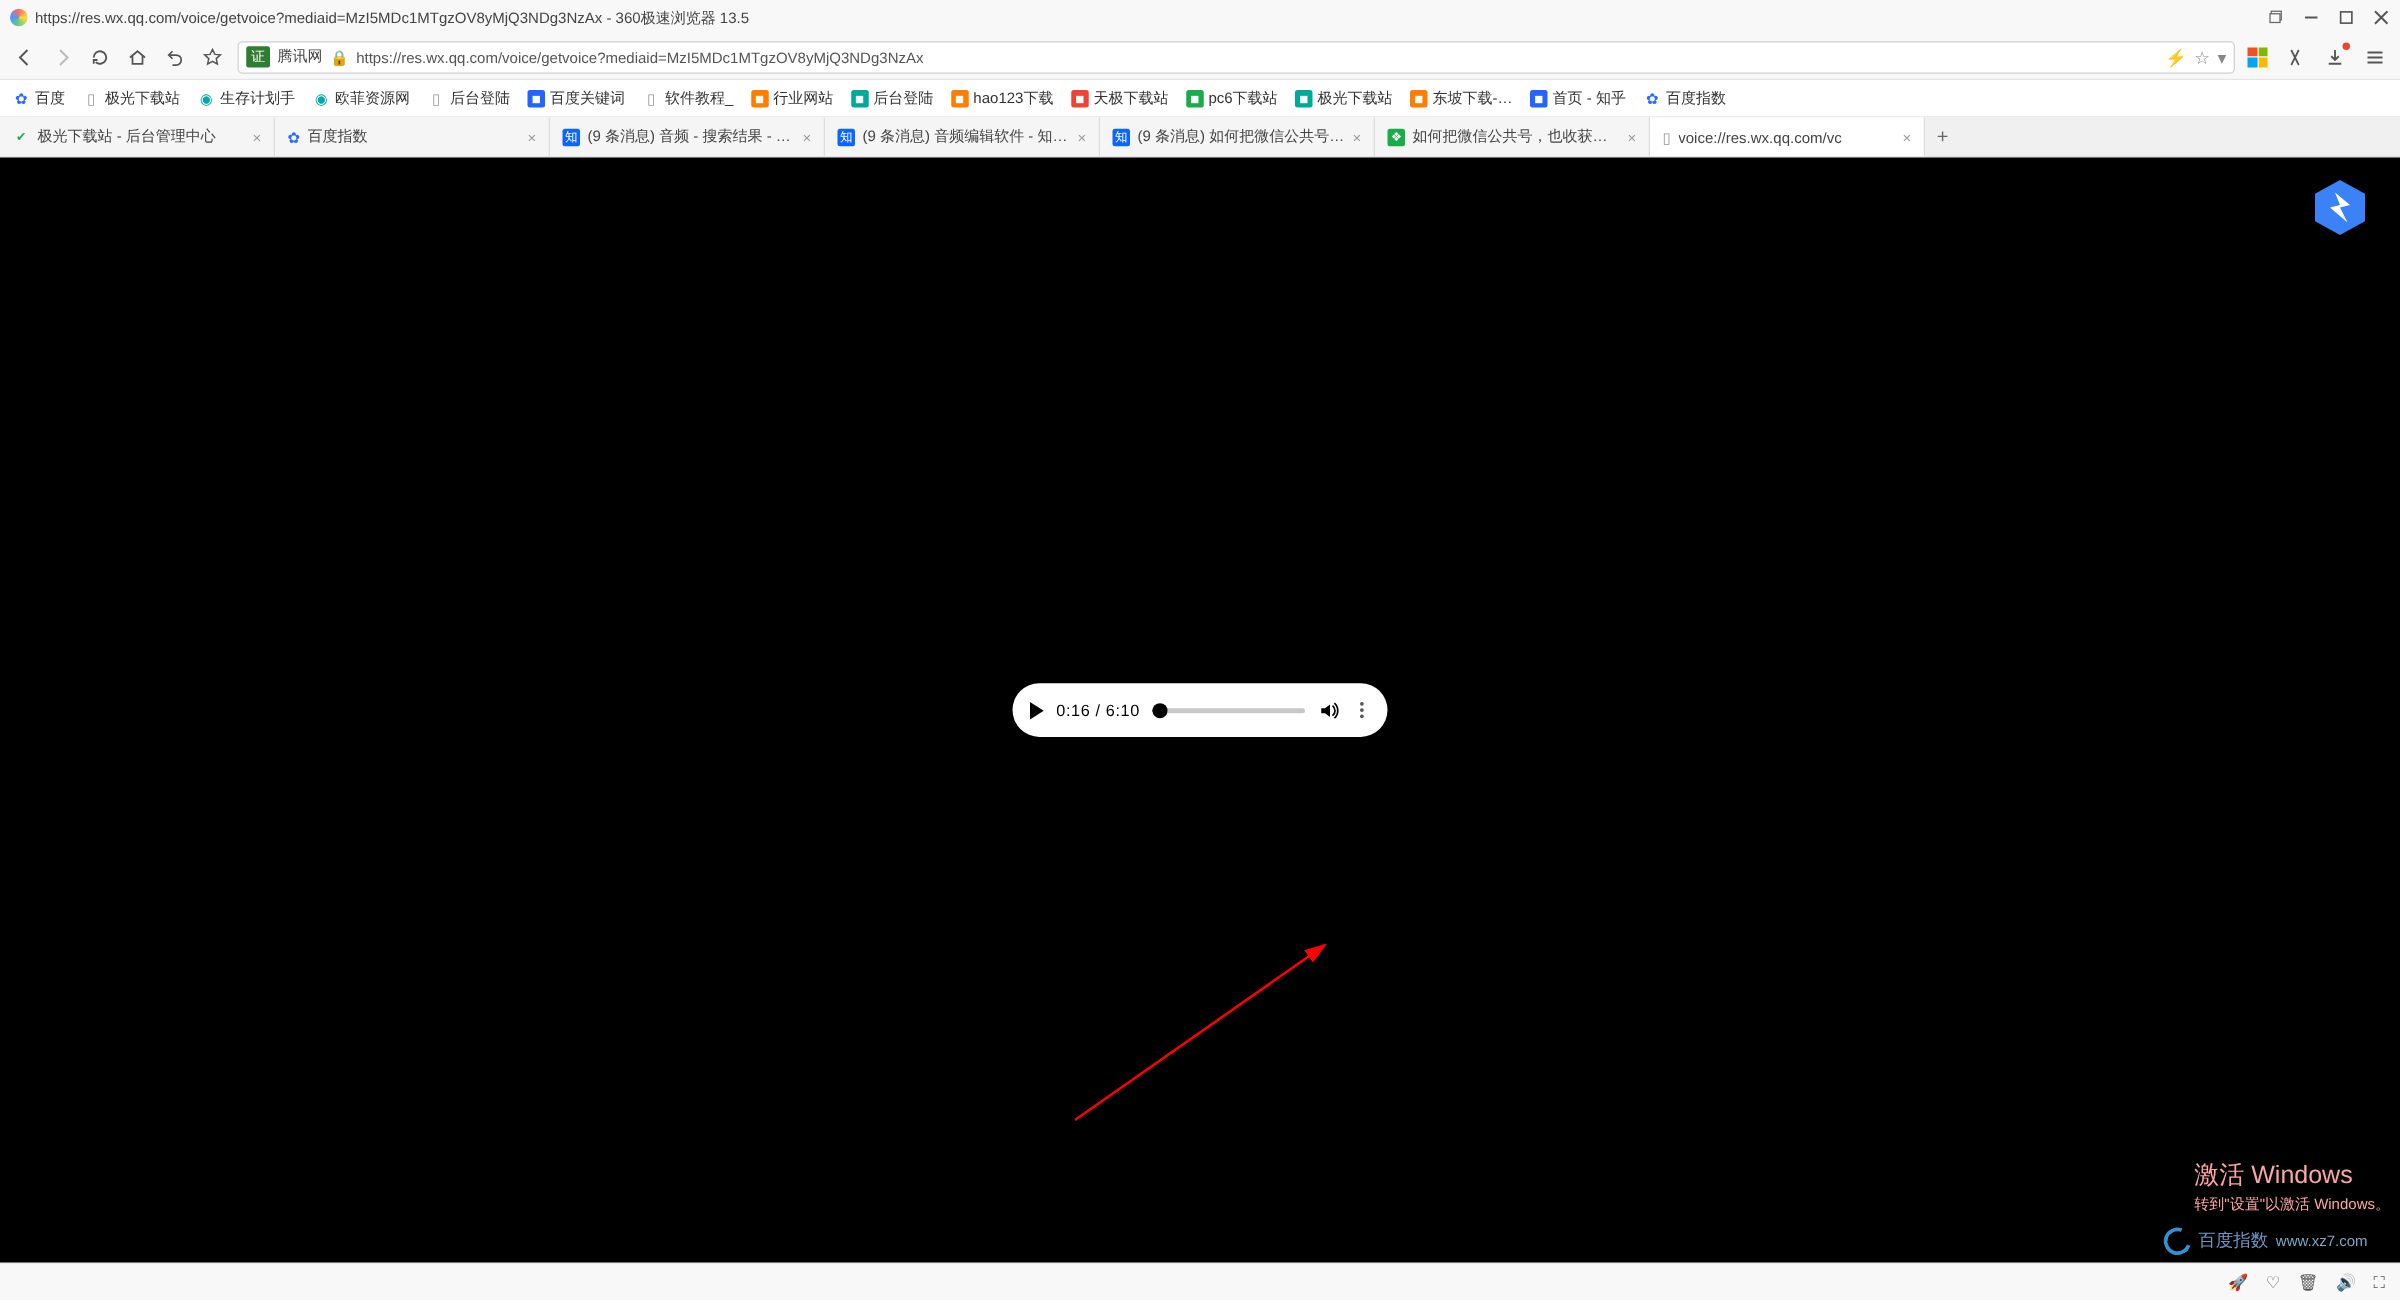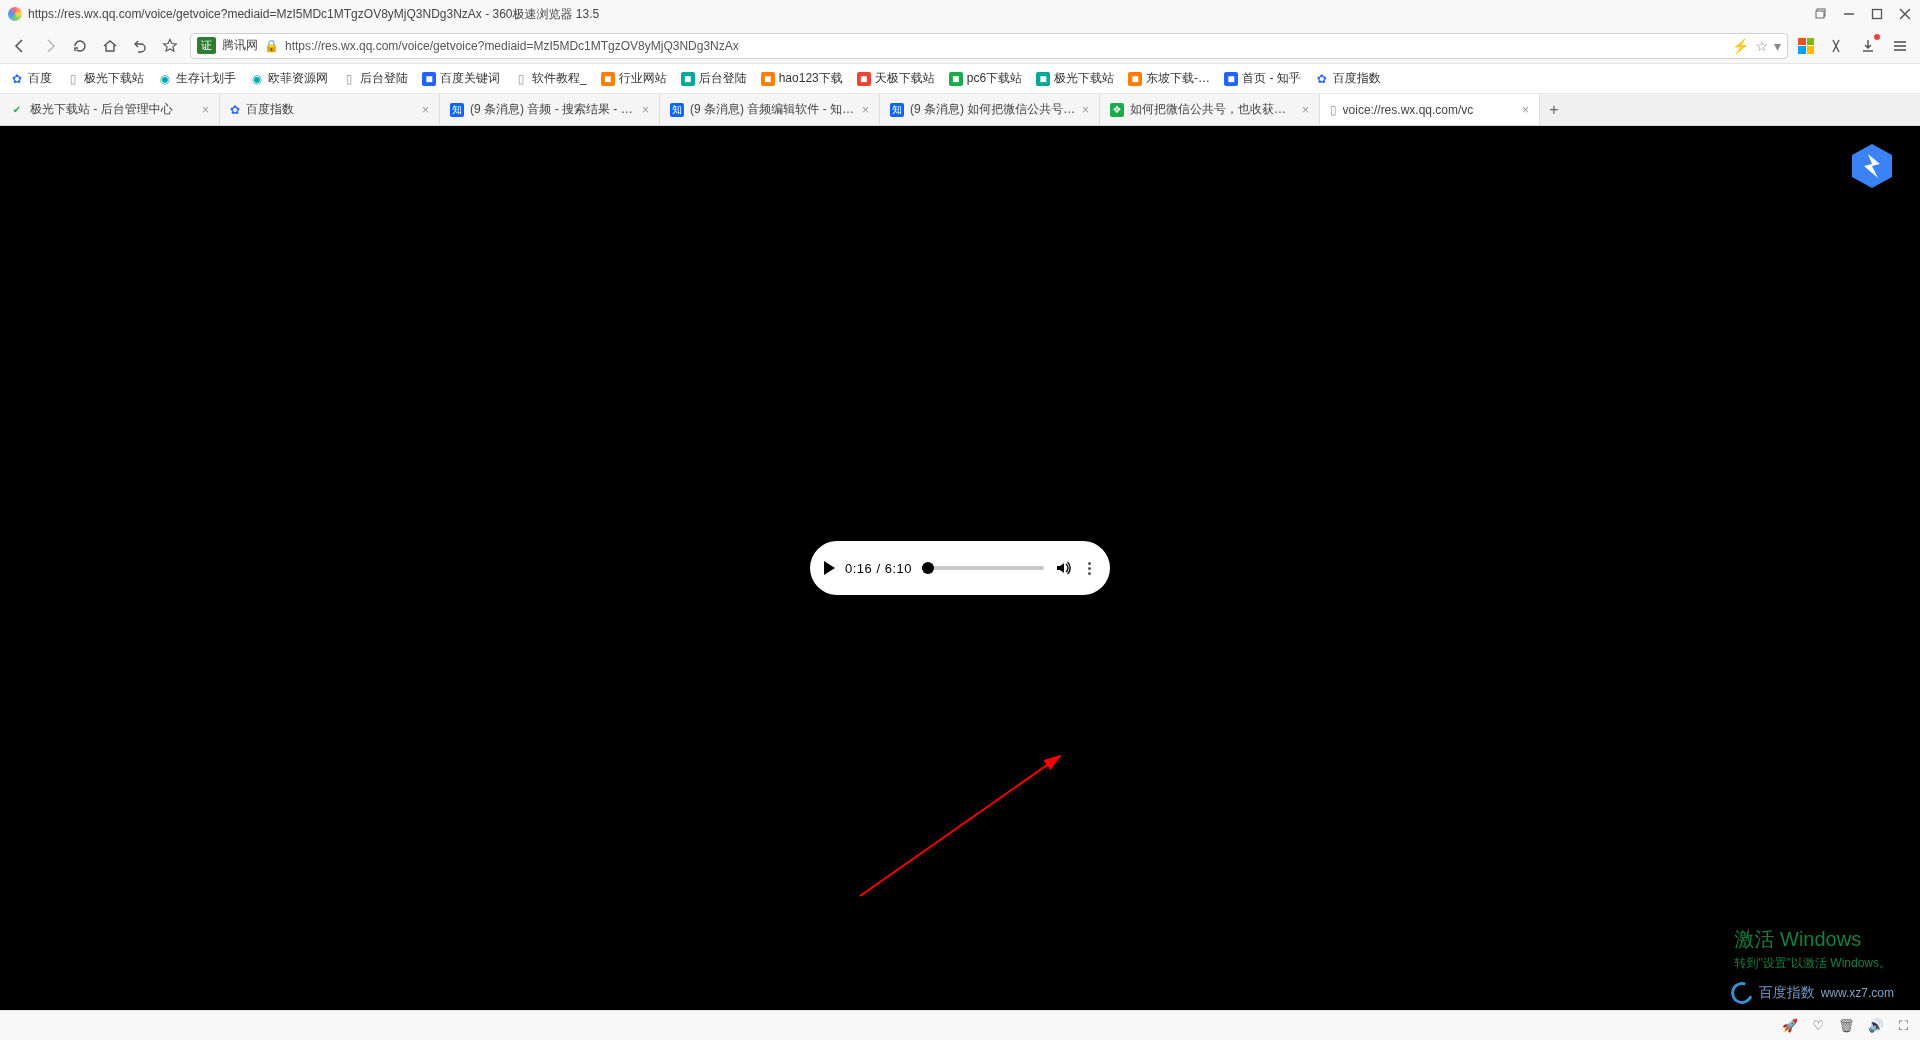--- a/index.html
+++ b/index.html
@@ -44,35 +44,35 @@
 .tab-strip { height: 32px; background: #f0f0f0; display: flex; align-items: stretch; padding: 0; border-bottom: 1px solid #d8d8d8; }
 .tab { display: flex; align-items: center; gap: 6px; padding: 0 10px; font-size: 12px; color: #444; border-right: 1px solid #ddd; background: #f5f5f5; cursor: pointer; width: 220px; overflow: hidden; }
 .tab.active { background: #fff; }
 .tab .tlabel { flex: 1; white-space: nowrap; overflow: hidden; text-overflow: ellipsis; }
 .tab .tclose { color: #999; font-size: 12px; }
 .tab .tico { width: 14px; height: 14px; display:inline-flex; align-items:center; justify-content:center; border-radius:2px; font-size:10px; }
 .add-tab { width: 28px; display:flex; align-items:center; justify-content:center; color:#666; cursor:pointer; }
 
 
 .content { position: relative; width: 100%; height: calc(1040px - 28px - 36px - 30px - 32px - 30px); background: #000; }
-.player { position: absolute; left: 50%; top: 50%; transform: translate(-50%, -50%); width: 300px; height: 54px; background: #fff; border-radius: 30px; display:flex; align-items:center; padding: 0 14px; gap: 10px; box-shadow: 0 2px 8px rgba(0,0,0,.35); }
+.player { position: absolute; left: 50%; top: 50%; transform: translate(-50%, -50%); width: 300px; height: 43px; background: #fff; border-radius: 30px; display:flex; align-items:center; padding: 0 14px; gap: 10px; box-shadow: 0 2px 8px rgba(0,0,0,.35); }
 .player .play-btn { width:0; height:0; border-left:11px solid #000; border-top:7px solid transparent; border-bottom:7px solid transparent; cursor:pointer; }
 .player .time { font-size: 13px; color: #000; letter-spacing: .5px; }
 .player .bar { flex:1; height:4px; background:#c8c8c8; border-radius:2px; position:relative; }
 .player .bar .fill { position:absolute; left:0; top:0; bottom:0; width:5%; background:#000; border-radius:2px; }
 .player .bar .thumb { position:absolute; left:5%; top:50%; width:12px; height:12px; background:#000; border-radius:50%; transform:translate(-50%,-50%); }
 .player .vol { width:18px; height:18px; cursor:pointer; }
 .player .menu { width:14px; display:flex; flex-direction:column; gap:2px; align-items:center; cursor:pointer; }
 .player .menu span { width:3px; height:3px; background:#555; border-radius:50%; }
 
 .arrow-svg { position:absolute; left:850px; top:610px; pointer-events:none; }
 
 .badge-overlay { position:absolute; right:24px; top:16px; width:48px; height:48px; }
 
-.watermark { position:absolute; right:29px; bottom:38px; text-align:left; color:#15803d; }
+.watermark { position:absolute; right:8px; bottom:38px; text-align:left; color:#fca5a5; }
 .watermark .wm1 { font-size:20px; }
 .watermark .wm2 { font-size:12px; margin-top:2px; }
 .wm-site { position:absolute; right:26px; bottom:6px; display:flex; align-items:center; gap:6px; color:#7aa7d9; font-size:14px; opacity:.9; }
 .wm-site .logo-c { width:22px; height:22px; border:3px solid #3aa0e8; border-right-color:transparent; border-radius:50%; transform:rotate(-25deg); }
 
 
 .status-bar { height:30px; background:#f8f8f8; border-top:1px solid #e5e5e5; display:flex; align-items:center; padding:0 12px; gap:14px; font-size:13px; color:#555; }
 .status-bar .sp { flex:1; }
 
 svg { display:block; }

